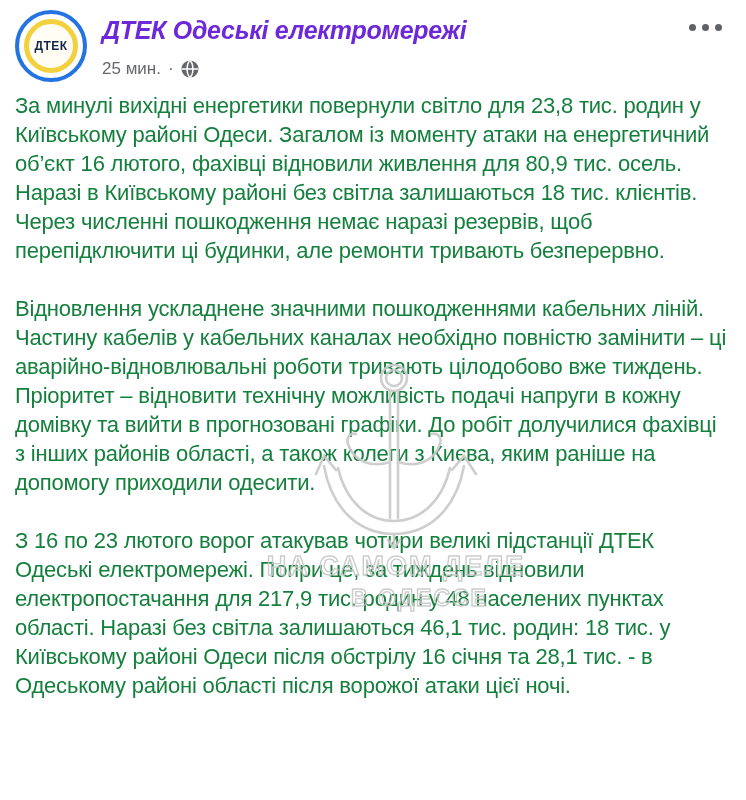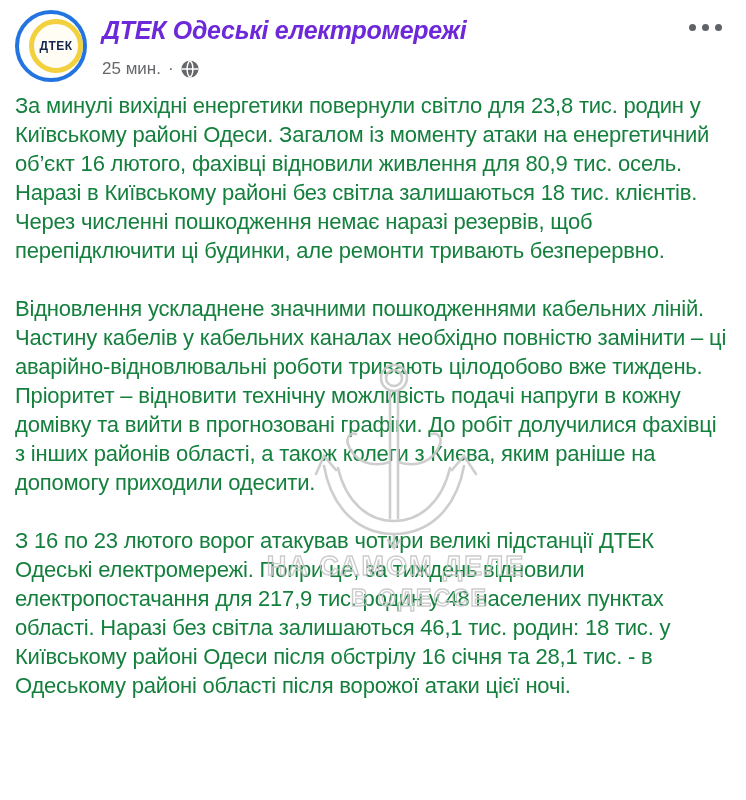--- a/index.html
+++ b/index.html
@@ -17,21 +17,21 @@
     align-items: center;
     gap: 15px;
     padding: 10px 16px 0 15px;
   }
   .avatar {
     width: 72px; height: 72px;
     border-radius: 50%;
     border: 4px solid #2374e1;
     box-sizing: border-box;
     background: #ffffff;
-    display: flex; align-items: center; justify-content: flex-end;
+    display: flex; align-items: center; justify-content: center;
     flex: 0 0 auto;
     cursor: pointer;
   }
   .avatar-ring {
     width: 54px; height: 54px;
     border-radius: 50%;
     border: 5px solid #f2d03e;
     box-sizing: border-box;
     background: #fffdf4;
     display: flex; align-items: center; justify-content: center;

